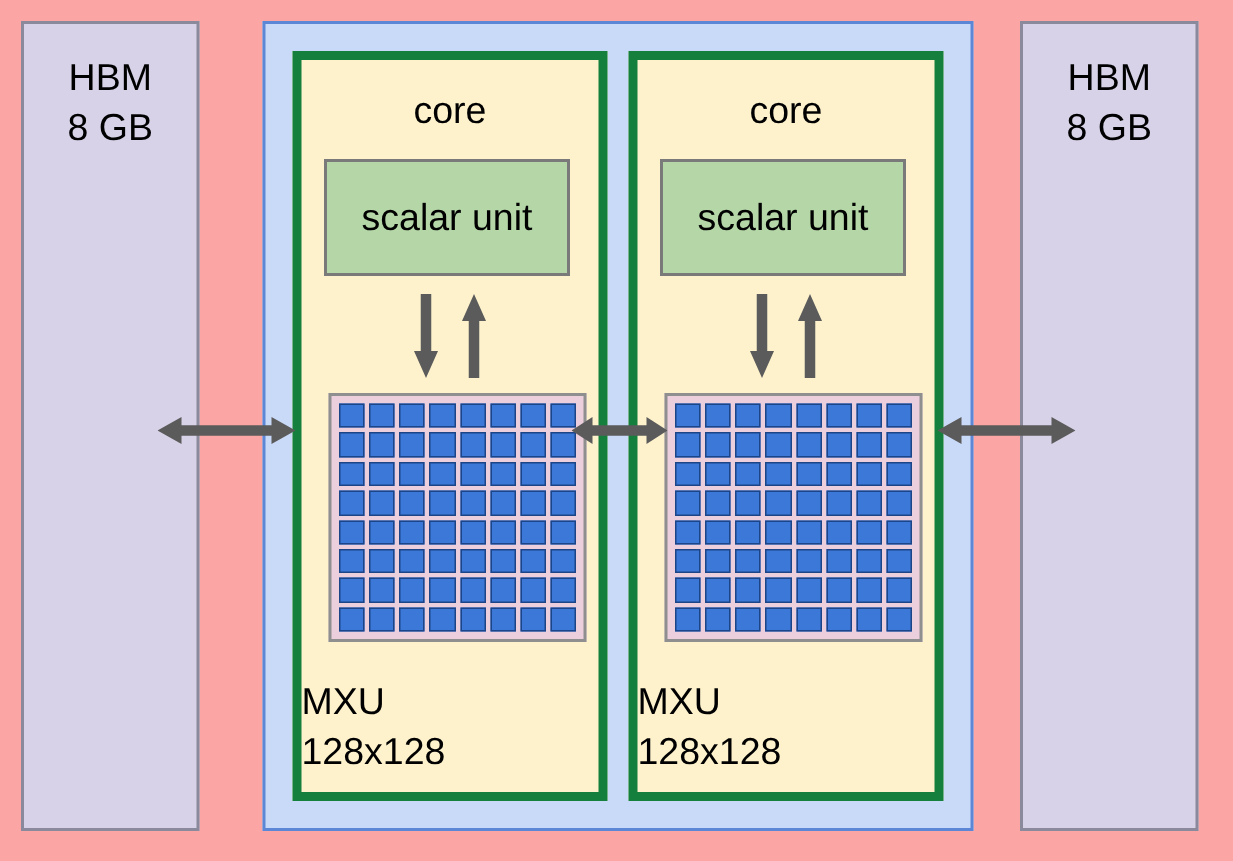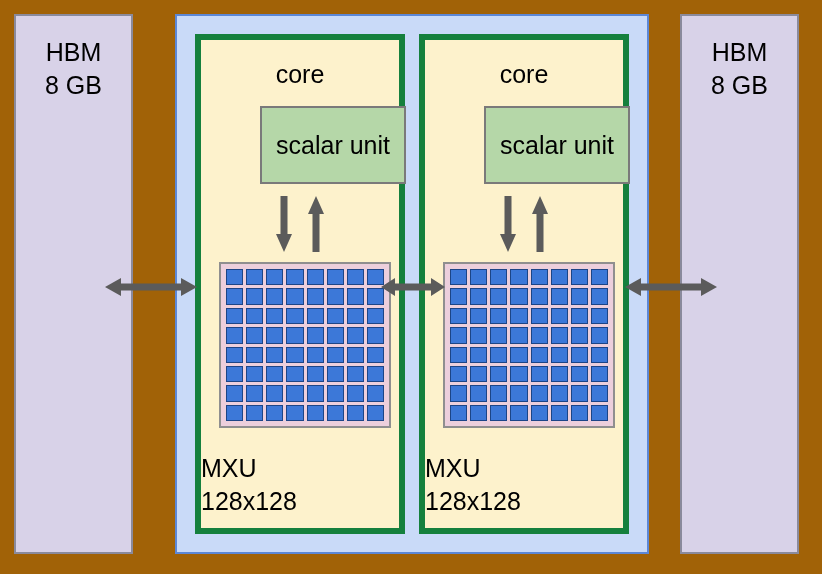--- a/index.html
+++ b/index.html
@@ -6,21 +6,21 @@
   html, body { margin: 0; padding: 0; }
   body {
     font-family: "Liberation Sans", sans-serif;
     color: #000;
     background: #fff;
   }
   .canvas {
     position: relative;
     width: 822px;
     height: 574px;
-    background: #a16207;
+    background: #fca5a5;
     overflow: hidden;
   }
   .hbm {
     position: absolute;
     top: 14px;
     width: 119px;
     height: 540px;
     background: #d8d2e8;
     border: 2px solid #8a8a9c;
     text-align: center;
@@ -51,29 +51,28 @@
   .core-2 { left: 242px; }
   .core-label {
     margin-top: 20px;
     text-align: center;
     font-size: 25px;
   }
   .scalar {
     position: absolute;
     left: 15px;
     top: 66px;
-    width: 146px;
+    width: 164px;
     height: 78px;
     background: #b5d7a8;
     border: 2px solid #7a7a7a;
     display: flex;
     align-items: center;
     justify-content: center;
     font-size: 25px;
-    margin-left: 44px;
   }
   .varrows {
     position: absolute;
     left: 0;
     top: 156px;
     width: 100%;
     height: 58px;
     display: flex;
     justify-content: center;
     gap: 16px;

